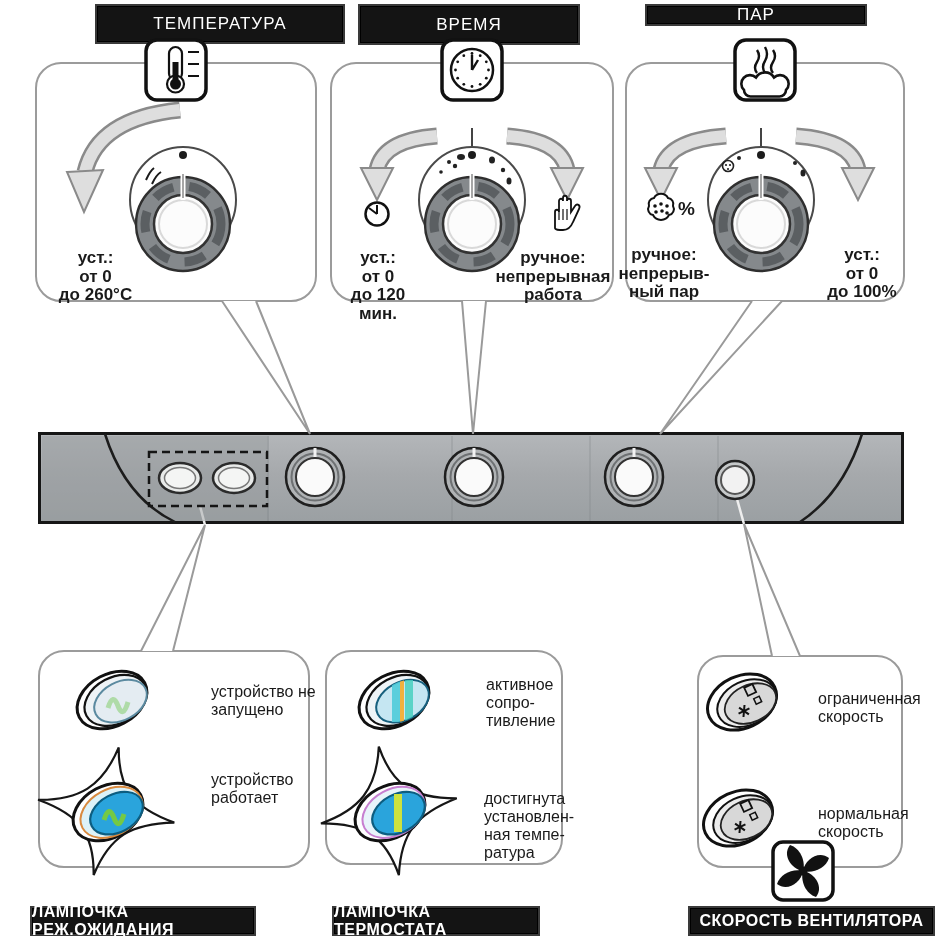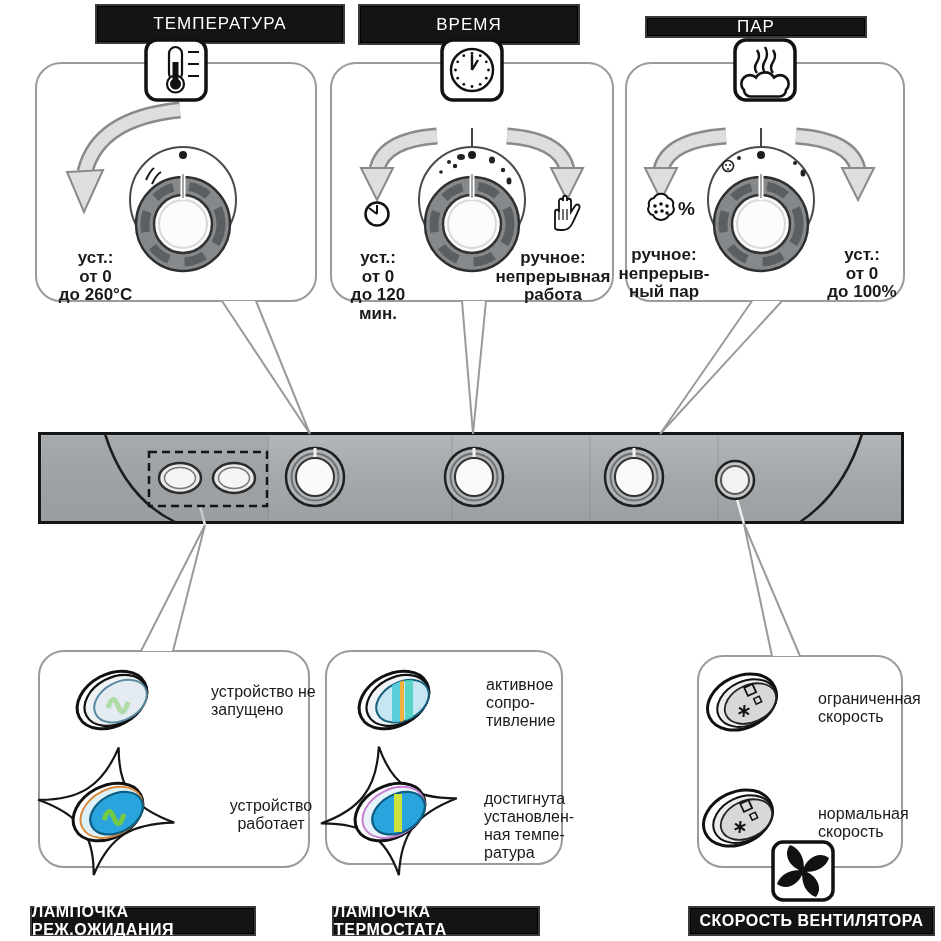--- a/index.html
+++ b/index.html
@@ -21,21 +21,21 @@
 <body>
 
 <div id="page">
 
   <div class="abs bar" style="left:95px;top:4px;width:250px;height:40px;">
     <span>ТЕМПЕРАТУРА</span>
   </div>
   <div class="abs bar" style="left:358px;top:4px;width:222px;height:41px;">
     <span>ВРЕМЯ</span>
   </div>
-  <div class="abs bar" style="left:645px;top:16px;width:222px;height:22px;">
+  <div class="abs bar" style="left:645px;top:4px;width:222px;height:22px;">
     <span>ПАР</span>
   </div>
 
   <div class="abs panel" style="left:35px;top:62px;width:282px;height:240px;"></div>
   <div class="abs panel" style="left:330px;top:62px;width:284px;height:240px;"></div>
   <div class="abs panel" style="left:625px;top:62px;width:280px;height:240px;"></div>
 
   <div class="abs strip" style="left:38px;top:432px;width:866px;height:92px;"></div>
 
   <div class="abs panel" style="left:38px;top:650px;width:272px;height:218px;"></div>
@@ -327,21 +327,21 @@
   <div class="abs note" style="left:618px;top:240px;width:92px;">ручное:
 непрерыв-
 ный пар</div>
   <div class="abs pct" style="left:678px;top:198px;">%</div>
   <div class="abs note" style="left:818px;top:240px;width:88px;">уст.:
 от 0
 до 100%</div>
 
   <div class="abs caption" style="left:183px;top:683px;width:125px;">устройство не
 запущено</div>
-  <div class="abs caption" style="left:183px;top:797px;width:120px;text-align:center;">устройство
+  <div class="abs caption" style="left:183px;top:771px;width:120px;">устройство
 работает</div>
   <div class="abs caption" style="left:458px;top:676px;width:105px;">активное
 сопро-
 тивление</div>
   <div class="abs caption" style="left:456px;top:790px;width:112px;">достигнута
 установлен-
 ная темпе-
 ратура</div>
   <div class="abs caption" style="left:790px;top:690px;width:112px;">ограниченная
 скорость</div>

